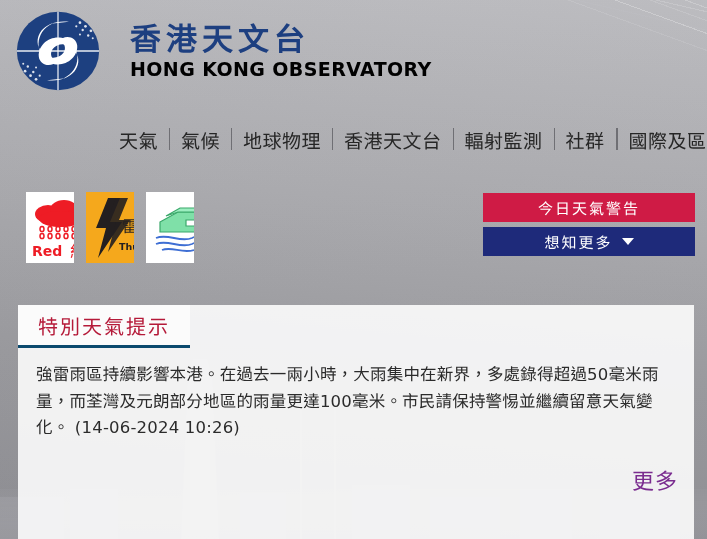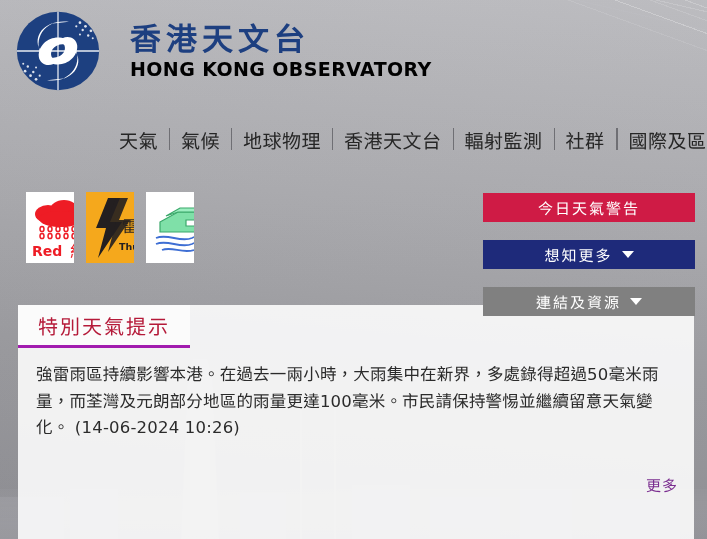--- a/index.html
+++ b/index.html
@@ -133,21 +133,21 @@
     cursor: pointer;
   }
 
   
   #btn-stack {
     position: absolute;
     right: 12px; top: 193px;
     width: 212px;
     display: flex;
     flex-direction: column;
-    gap: 18px;
+    gap: 5px;
     z-index: 3;
   }
 
   .stack-btn {
     height: 29px;
     display: flex;
     align-items: center;
     justify-content: center;
     gap: 9px;
     color: #ffffff;
@@ -173,21 +173,21 @@
     width: 676px; height: 234px;
     z-index: 2;
     background: rgba(252,252,252,0.90);
   }
 
   #tab {
     position: absolute;
     left: 0; top: 0;
     width: 172px; height: 43px;
     background: #fbfbfb;
-    border-bottom: 3px solid #a21caf;
+    border-bottom: 3px solid #0c4a6e;
     display: flex;
     align-items: center;
     justify-content: center;
     cursor: pointer;
   }
 
   #tab-label {
     font-size: 20px;
     color: #B51A39;
     letter-spacing: 2px;
@@ -207,21 +207,21 @@
     width: 648px;
     font-size: 16.5px;
     line-height: 1.62;
     color: #2b2b2b;
     letter-spacing: 0.2px;
   }
 
   #more-link {
     position: absolute;
     right: 16px; bottom: 44px;
-    font-size: 15px;
+    font-size: 22px;
     color: #7a2c8f;
     cursor: pointer;
     letter-spacing: 1px;
   }
 </style>
 </head>
 <body>
 
 <div id="backdrop"></div>
 
@@ -380,24 +380,20 @@
 <div id="btn-stack">
   <button class="stack-btn" style="background:#CF1B45">
     <span>今日天氣警告</span>
   </button>
 
   <button class="stack-btn" style="background:#1E2A7A">
     <span>想知更多</span>
     <i class="caret"></i>
   </button>
 
-  <button class="stack-btn" style="background:#808080">
-    <span>連結及資源</span>
-    <i class="caret"></i>
-  </button>
 </div>
 
 <section id="panel">
 
   <div id="tab">
     <span id="tab-label">特別天氣提示</span>
   </div>
   <div id="tab-rest"></div>
 
   <p id="body-text">強雷雨區持續影響本港。在過去一兩小時，大雨集中在新界，多處錄得超過50毫米雨量，而荃灣及元朗部分地區的雨量更達100毫米。市民請保持警惕並繼續留意天氣變化。 (14-06-2024 10:26)</p>

